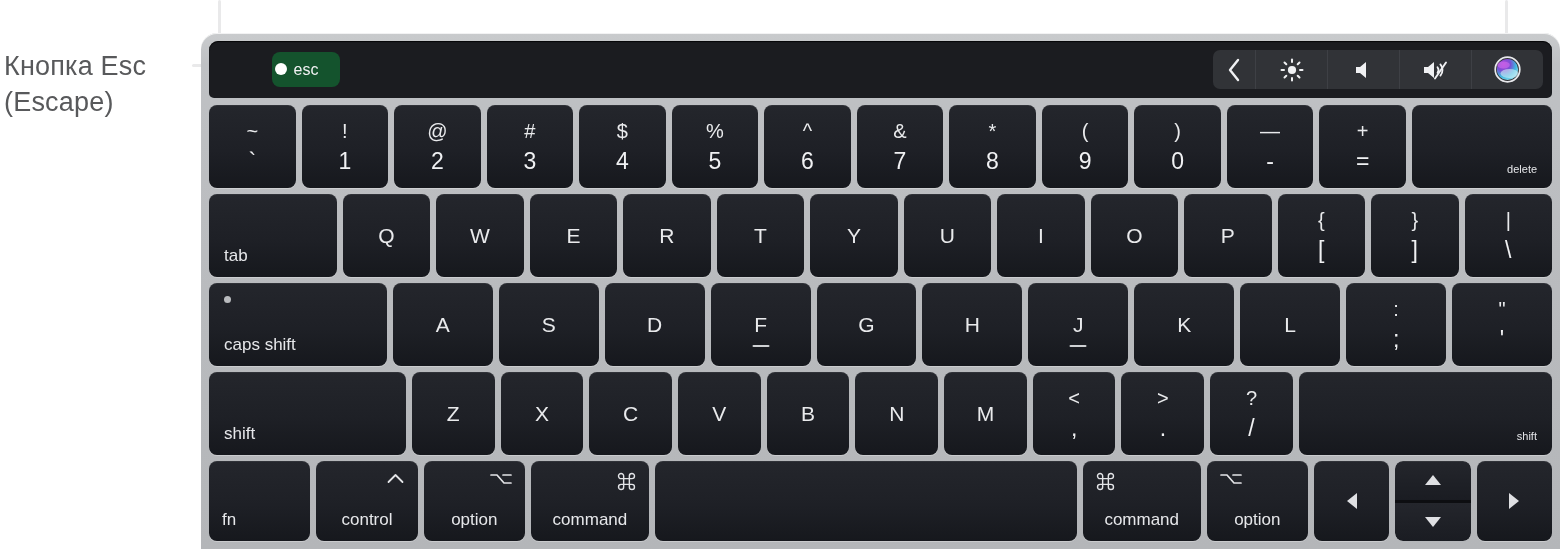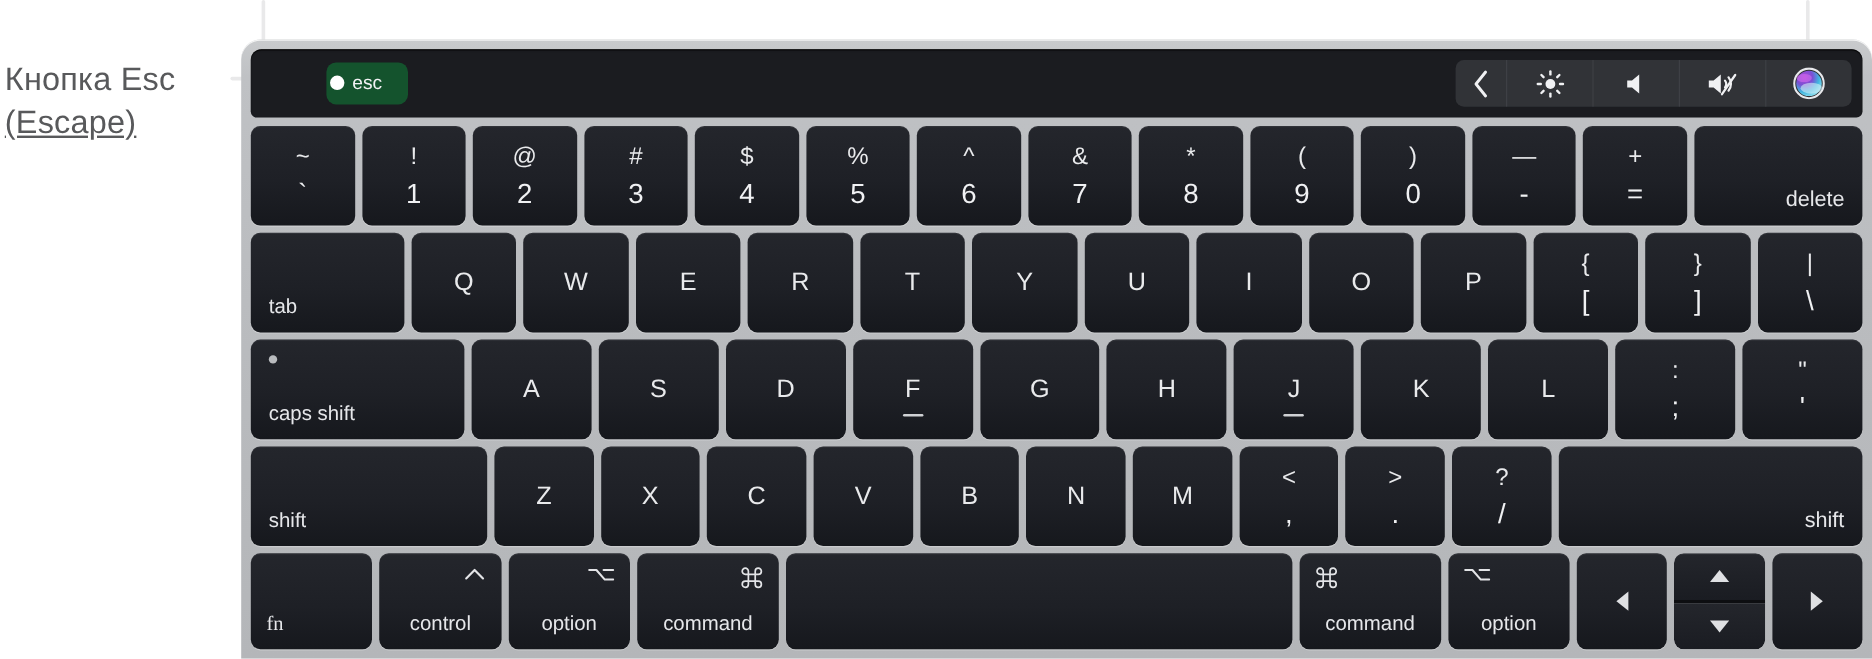--- a/index.html
+++ b/index.html
@@ -8,21 +8,21 @@
     background:#ffffff;
     font-family:"Liberation Sans","DejaVu Sans",sans-serif;
   }
 
   
   #callout-label{
     position:absolute;left:4px;top:48px;width:190px;
     color:#58595b;font-size:27px;line-height:36px;font-weight:400;
     letter-spacing:0.2px;
   }
-  #callout-label .l2{display:block;text-decoration:underline;}
+  #callout-label .l2{display:block;}
   .callout-h-line{
     position:absolute;left:192px;top:64px;width:63px;height:3px;
     background:#e9e9ea;border-radius:2px;
   }
   .callout-dot{
     position:absolute;left:272px;top:59px;width:12px;height:12px;
     border-radius:50%;background:#ffffff;
   }
   .callout-v-line{
     position:absolute;top:0;width:3px;background:#e9e9ea;border-radius:2px;
@@ -86,42 +86,42 @@
 
   
   .key.dual{flex-direction:column;justify-content:center;gap:9px;}
   .key.dual .top{font-size:20px;color:#e9eaec;}
   .key.dual .bot{font-size:23px;color:#f0f1f3;}
 
   
   .key.corner{justify-content:flex-start;align-items:flex-end;}
   .key.corner .lbl{font-size:17px;padding:0 0 13px 15px;color:#e6e7ea;margin-top:48px;}
   .key.corner-right{justify-content:flex-end;align-items:flex-end;}
-  .key.corner-right .lbl{font-size:18px;padding:0 15px 13px 0;color:#e6e7ea;}
+  .key.corner-right .lbl{font-size:11px;padding:0 15px 13px 0;color:#e6e7ea;}
 
   
   .caps-dot{
     position:absolute;left:15px;top:13px;width:7px;height:7px;
     border-radius:50%;background:#b9bbbe;
   }
 
   
   .homing{
     position:absolute;left:50%;transform:translateX(-50%);
     bottom:19px;width:17px;height:2px;background:#cfd1d4;border-radius:1px;
   }
 
   
   .key.mod{flex-direction:column;align-items:stretch;justify-content:space-between;padding:11px 13px 13px;}
   .key.mod .sym{font-size:18px;line-height:1;text-align:right;color:#e3e4e7;height:20px;}
   .key.mod .sym svg{display:inline-block;vertical-align:top;}
   .key.mod .word{font-size:17px;text-align:center;color:#e6e7ea;}
   .key.mod.left-sym .sym{text-align:left;}
   .key.mod.no-sym .sym{visibility:hidden;}
-  .key.mod.fnkey .word{text-align:left;font-family:Liberation Serif, serif;}
+  .key.mod.fnkey .word{text-align:left;}
 
   
   .key.arrows{flex-direction:column;gap:0;padding:0;background:none;box-shadow:none;}
   .arrow-half{
     flex:1 1 0;width:100%;
     background:linear-gradient(180deg,#24262c 0%,#1a1c22 100%);
     display:flex;align-items:center;justify-content:center;
   }
   .arrow-half.up{border-radius:8px 8px 0 0;box-shadow:inset 0 1px 0 rgba(255,255,255,.07);}
   .arrow-half.down{border-radius:0 0 8px 8px;box-shadow:0 1px 0 rgba(255,255,255,.28);}

